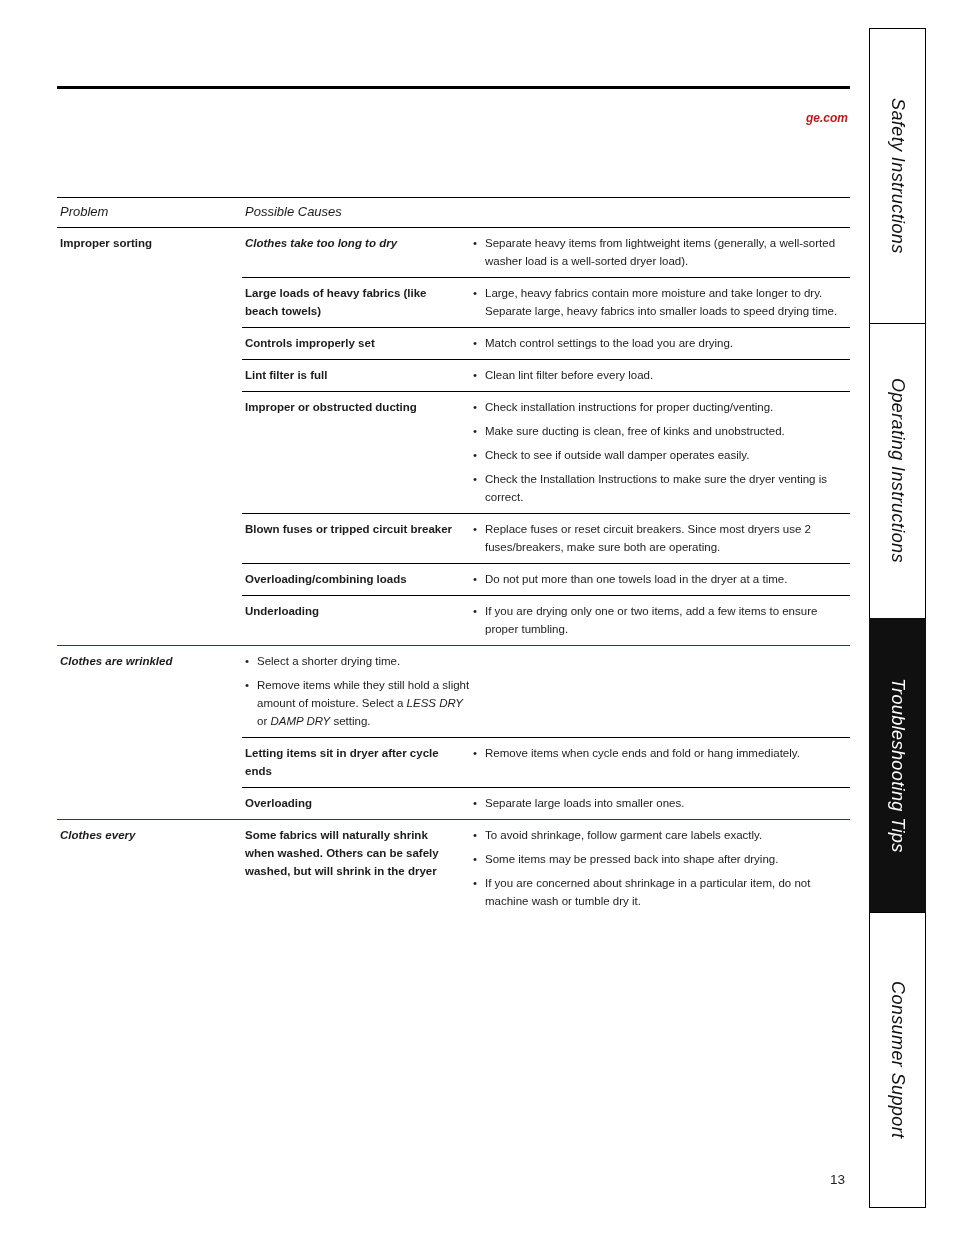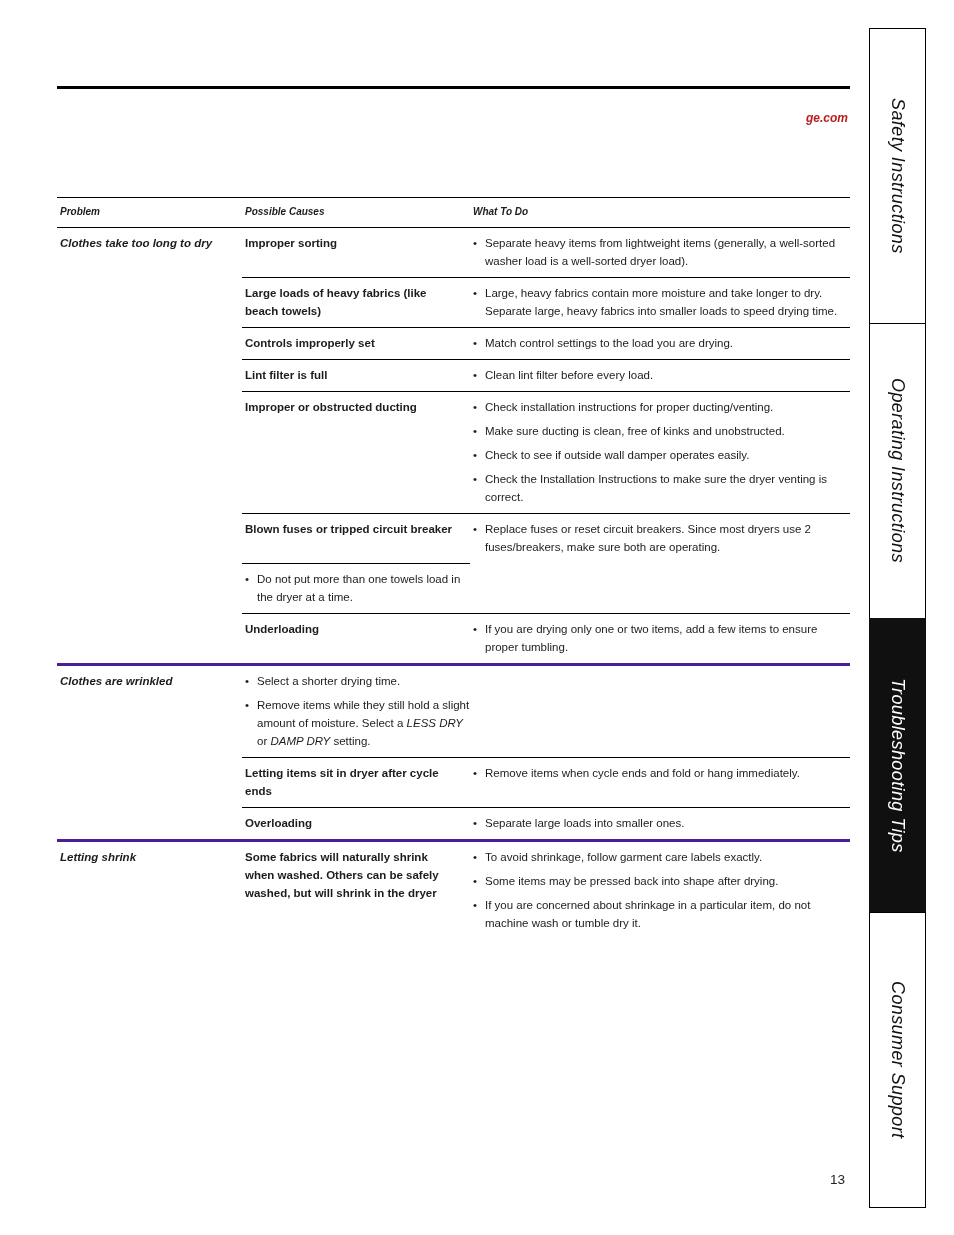--- a/index.html
+++ b/index.html
@@ -16,24 +16,24 @@
   }
   .top-rule { position:absolute; top:86px; left:0; width:793px; height:3px; background:#000; }
 
   .table { position:absolute; top:197px; left:0; width:793px; font-size:11.5px; line-height:18px; }
 
   .thead {
     display:grid; grid-template-columns:185px 228px 1fr;
     border-top:1px solid #000; border-bottom:1px solid #000;
     padding:5px 0 6px 0;
   }
-  .hcell { font-weight:bold; font-style:italic; font-size:10px; padding-left:3px; }
+  .hcell { font-weight:normal; font-style:italic; font-size:13px; padding-left:3px; }
 
   .group { }
-  .group + .group { border-top:3px solid #4c1d95; }
+  .group + .group { border-top:1px solid #4c1d95; }
   .row { display:grid; grid-template-columns:185px 228px 1fr; }
   .cell { padding:6px 16px 7px 3px; }
   .row.sep .cause, .row.sep .actions { border-top:1px solid #000; }
   .problem { font-weight:bold; font-style:italic; }
   .cause { font-weight:bold; }
   .actions { padding-right:0; }
   .action { display:flex; margin-bottom:6px; }
   .action:last-child { margin-bottom:0; }
   .bullet { flex:0 0 12px; }
   .atext { flex:1; }
@@ -60,26 +60,25 @@
 </head>
 <body>
 
 <div class="main">
   <div class="site-label">ge.com</div>
   <div class="top-rule"></div>
   <div class="table" id="ts-table">
       <div class="thead">
         <div class="hcell">Problem</div>
         <div class="hcell">Possible Causes</div>
-        <div class="hcell">What To Do</div>
       </div>
       <div class="group">
         <div class="row">
+          <div class="cell cause">Improper sorting</div>
           <div class="cell problem">Clothes take too long to dry</div>
-          <div class="cell cause">Improper sorting</div>
           <div class="cell actions">
             <div class="action">
               <span class="bullet">•</span>
               <span class="atext">Separate heavy items from lightweight items (generally, a well-sorted washer load is a well-sorted dryer load).</span>
             </div>
           </div>
         </div>
         <div class="row sep">
           <div class="cell problem"></div>
           <div class="cell cause">Large loads of heavy fabrics (like beach towels)</div>
@@ -137,20 +136,21 @@
           <div class="cell cause">Blown fuses or tripped circuit breaker</div>
           <div class="cell actions">
             <div class="action">
               <span class="bullet">•</span>
               <span class="atext">Replace fuses or reset circuit breakers. Since most dryers use 2 fuses/breakers, make sure both are operating.</span>
             </div>
           </div>
         </div>
         <div class="row sep">
           <div class="cell problem"></div>
+          <div class="cell cause">Overloading/combining loads</div>
           <div class="cell actions">
             <div class="action">
               <span class="bullet">•</span>
               <span class="atext">Do not put more than one towels load in the dryer at a time.</span>
             </div>
           </div>
         </div>
         <div class="row sep">
           <div class="cell problem"></div>
           <div class="cell cause">Underloading</div>
@@ -192,21 +192,21 @@
           <div class="cell actions">
             <div class="action">
               <span class="bullet">•</span>
               <span class="atext">Separate large loads into smaller ones.</span>
             </div>
           </div>
         </div>
       </div>
       <div class="group">
         <div class="row">
-          <div class="cell problem">Letting shrink</div>
+          <div class="cell problem">Clothes every</div>
           <div class="cell cause">Some fabrics will naturally shrink when washed. Others can be safely washed, but will shrink in the dryer</div>
           <div class="cell actions">
             <div class="action">
               <span class="bullet">•</span>
               <span class="atext">To avoid shrinkage, follow garment care labels exactly.</span>
             </div>
             <div class="action">
               <span class="bullet">•</span>
               <span class="atext">Some items may be pressed back into shape after drying.</span>
             </div>

